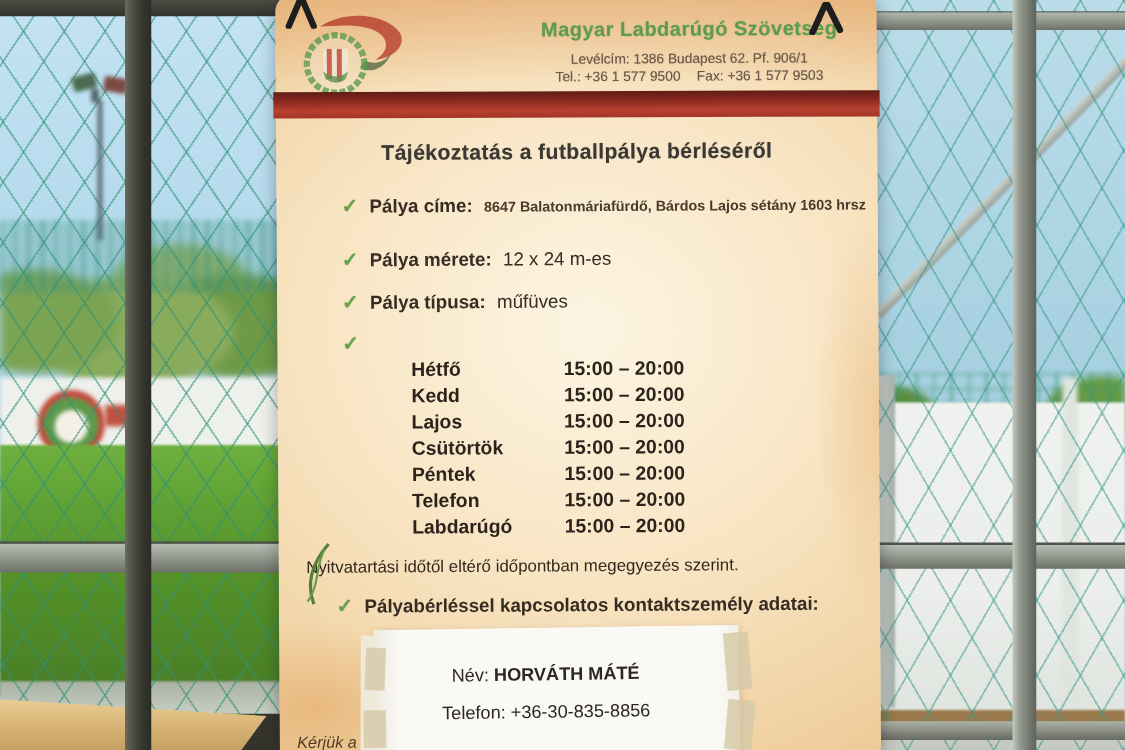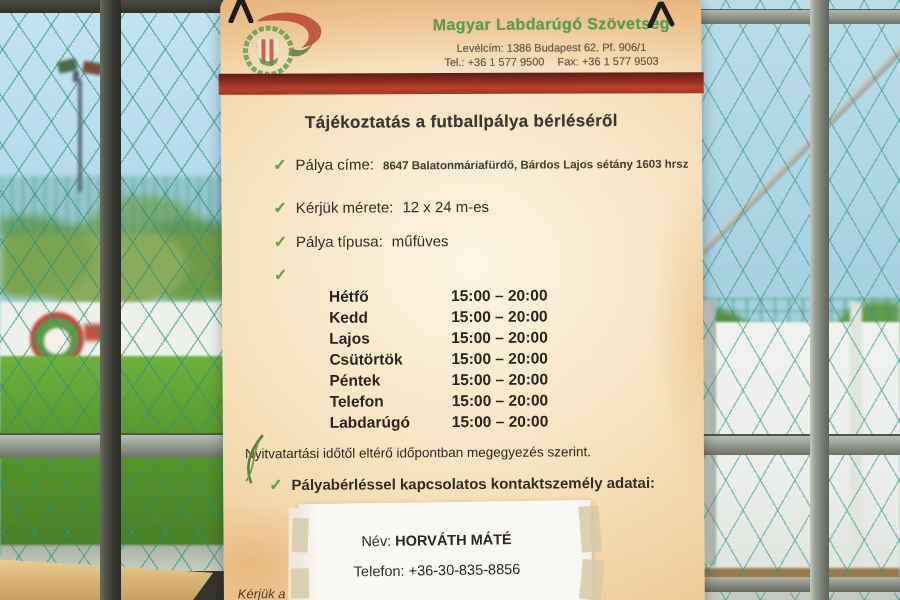--- a/index.html
+++ b/index.html
@@ -91,21 +91,21 @@
     letter-spacing:.4px;color:#5f9b4d;text-shadow:0 0 1.2px rgba(90,150,75,.55);}
   .addr,.telfax{left:190px;width:282px;text-align:center;font-size:11px;color:#6b5847;
     text-shadow:0 0 .8px rgba(100,85,65,.5);}
   .addr{top:48px;} .telfax{top:62px;} .telfax span{position:static;margin:0 5px;}
   .redband{left:-2px;top:79px;width:485px;height:21px;transform:rotate(.15deg);
     background:linear-gradient(180deg,#5f1d16 0%,#8e2b20 38%,#b8412f 72%,#a33426 100%);}
   .title{left:0;top:118px;width:100%;text-align:center;font-size:17px;font-weight:bold;
     color:#3b3733;letter-spacing:.3px;text-shadow:0 0 .8px rgba(60,55,50,.4);}
   .crow{display:flex;gap:9px;align-items:baseline;white-space:nowrap;}
   .chk{position:static;color:#67a14b;font-size:16px;font-weight:bold;text-shadow:0 0 1px rgba(100,160,70,.5);}
-  .lbl{position:static;font-size:15px;color:#362c23;font-weight:400;}
+  .lbl{position:static;font-size:15px;color:#362c23;font-weight:700;}
   .val{position:static;font-size:15px;color:#362c23;font-weight:500;}
   .val.sm{font-size:11.5px;font-weight:600;color:#4a3a2c;}
   .srow{left:107px;white-space:nowrap;font-size:15.5px;font-weight:600;color:#2c231c;}
   .day{position:static;display:inline-block;width:122px;}
   .hrs{position:static;}
   .note{left:22px;top:451px;font-size:13.5px;color:#33281d;white-space:nowrap;}
   .paper{left:76px;top:508px;width:292px;height:110px;z-index:5;transform:rotate(-.5deg);
     background:linear-gradient(90deg,#eceadf 0,#faf9f5 20px,#faf9f5 94%,#f1efe6 100%);
     box-shadow:0 2px 6px rgba(100,60,20,.3);}
   .paper::before{content:"";position:absolute;left:-11px;top:4px;width:13px;height:96px;
@@ -187,21 +187,21 @@
 
     <div class="title">Tájékoztatás a futballpálya bérléséről</div>
 
     <div class="crow" style="left:52px;top:160px;">
       <span class="chk">✓</span>
       <span class="lbl">Pálya címe:</span>
       <span class="val sm">8647 Balatonmáriafürdő, Bárdos Lajos sétány 1603 hrsz</span>
     </div>
     <div class="crow" style="left:52px;top:203px;">
       <span class="chk">✓</span>
-      <span class="lbl">Kérjük mérete:</span>
+      <span class="lbl">Pálya mérete:</span>
       <span class="val">12 x 24 m-es</span>
     </div>
     <div class="crow" style="left:52px;top:237px;">
       <span class="chk">✓</span>
       <span class="lbl">Pálya típusa:</span>
       <span class="val">műfüves</span>
     </div>
     <div class="crow" style="left:52px;top:270px;">
       <span class="chk">✓</span>
     </div>

